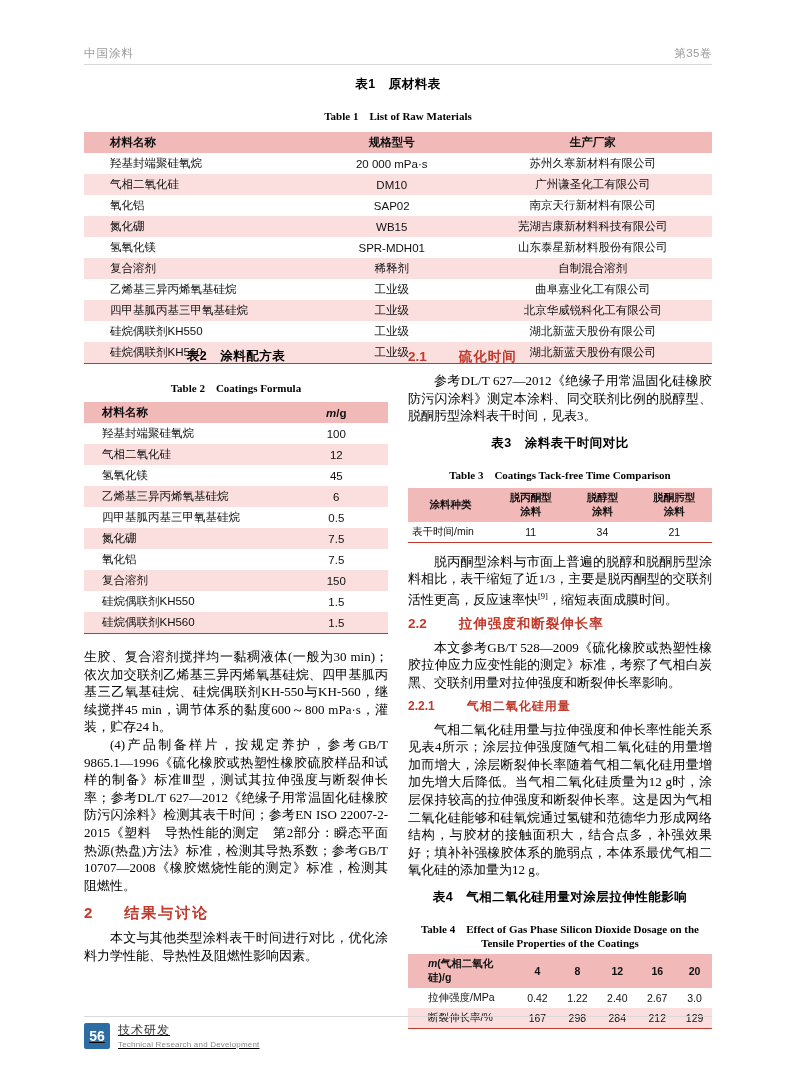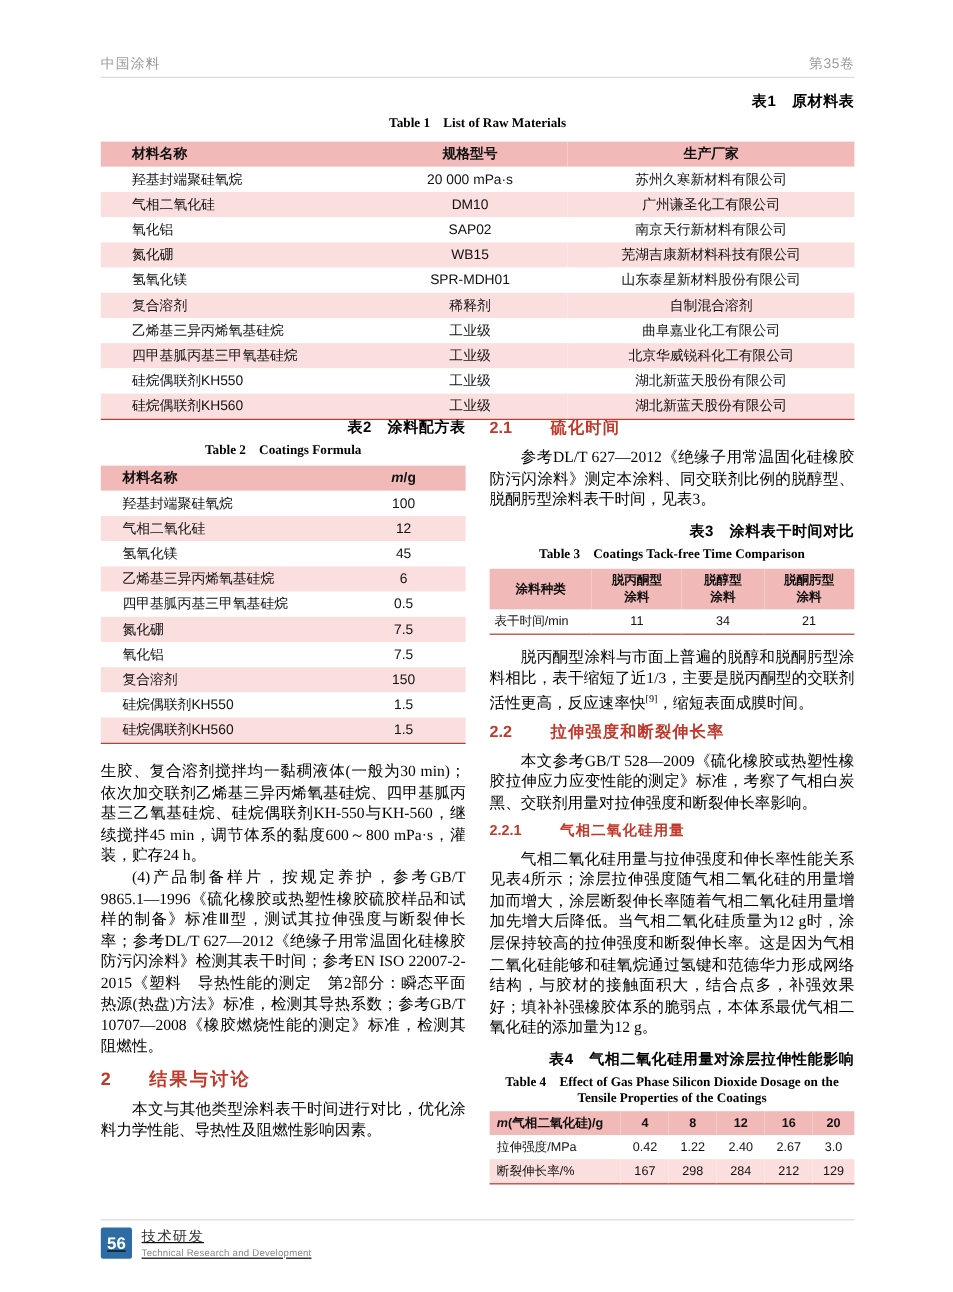--- a/index.html
+++ b/index.html
@@ -35,34 +35,34 @@
   .header .h-left { letter-spacing: 1px; }
   .header .h-right { letter-spacing: 0.5px; }
   .header-rule {
     position: absolute;
     left: 84px; top: 64px; width: 628px; height: 1px;
     background: #d9d9d9;
   }
 
   
   .tbl-title {
-    text-align: right;
+    text-align: center;
     font-size: 12.5px;
     font-weight: bold;
     font-family: "Liberation Sans", sans-serif;
     color: #000;
     letter-spacing: 0.5px;
   }
   .tbl-title-en {
     text-align: center;
     font-size: 11px;
     font-weight: bold;
     font-family: "Liberation Serif", serif;
     color: #000;
-    margin-top: 2px;
+    margin-top: 16px;
   }
   table.data {
     border-collapse: collapse;
     width: 100%;
     font-size: 11.5px;
     font-family: "Liberation Sans", sans-serif;
   }
   table.data td, table.data th {
     text-align: center;
     padding: 3px 2px;
@@ -101,21 +101,21 @@
 
   
   #table2 td:nth-child(1) { width: 66%; text-align: left; padding-left: 18px; }
   #table2 td:nth-child(2) { width: 34%; }
   #table2-wrap .tbl-body { margin-top: 6px; }
 
   
   #table3 td { font-size: 10.5px; padding: 3px 14px; }
   #table3 td:nth-child(1) { width: 28%; }
   #table4 td { font-size: 10.5px; padding: 3px 1px; }
-  #table4 td:nth-child(1) { width: 36%; text-align: left; padding-left: 6px; }
+  #table4 td:nth-child(1) { width: 36%; text-align: left; padding-left: 20px; }
 
   
   p.body {
     font-size: 13px;
     line-height: 17.6px;
     text-align: justify;
     margin: 0;
     font-family: "Liberation Serif", serif;
     text-justify: inter-ideograph;
   }

